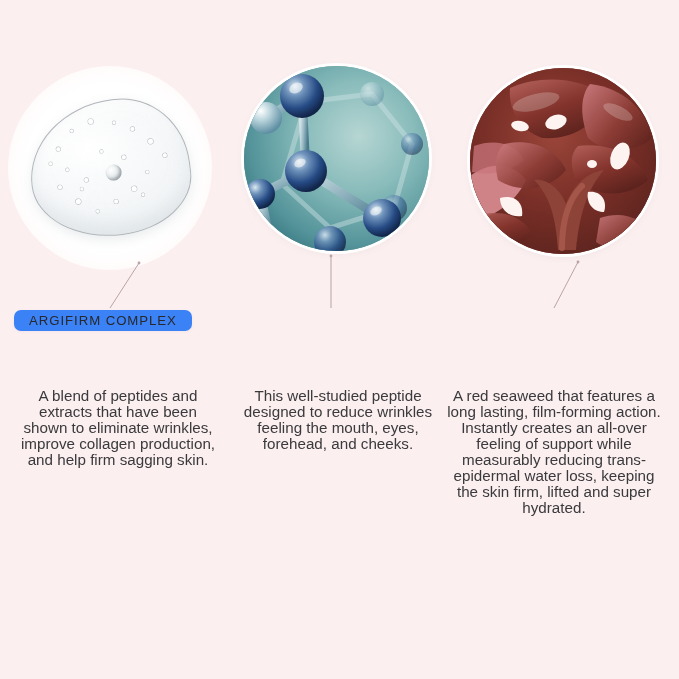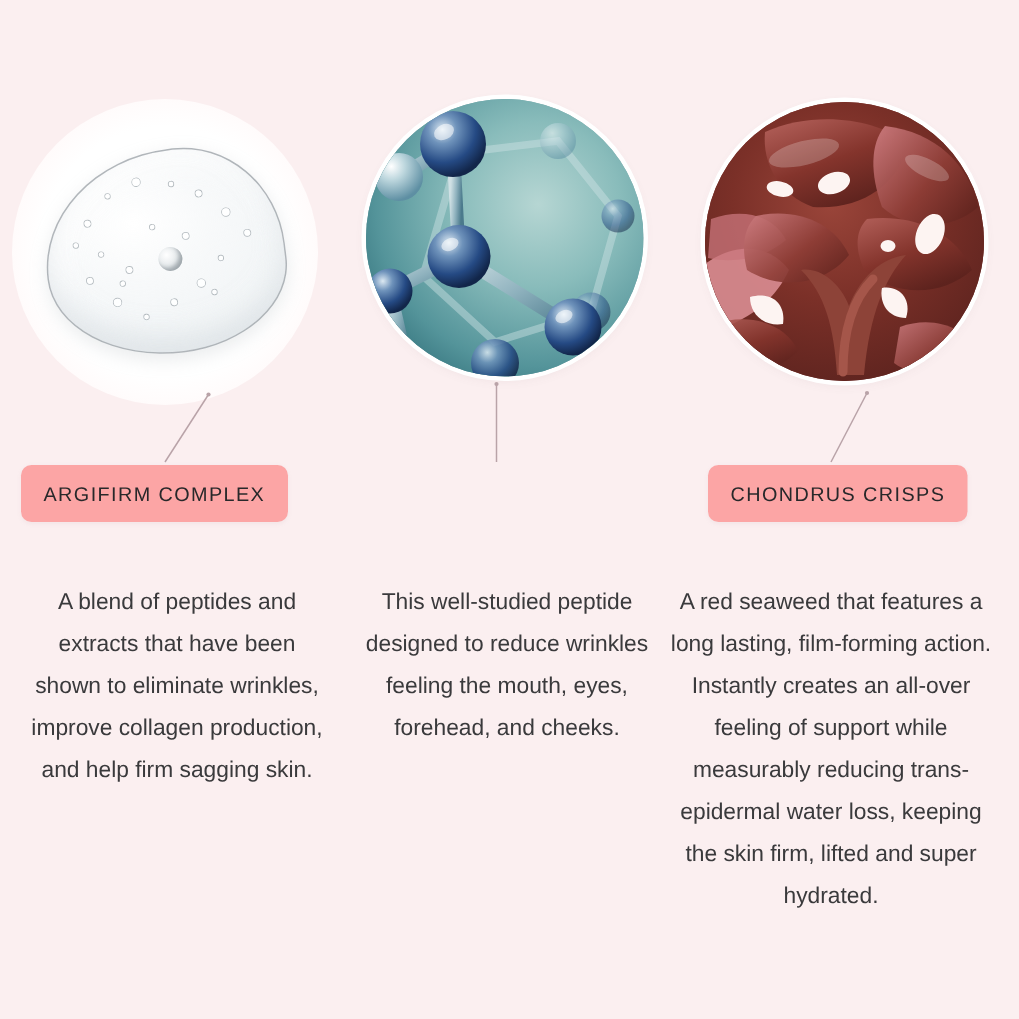--- a/index.html
+++ b/index.html
@@ -121,22 +121,22 @@
 
   
   .labels-row {
     position: absolute;
     top: 310px; left: 0;
     width: 679px;
     height: 32px;
   }
   .pill {
     position: absolute;
-    height: 38px;
-    background: #fca5a5;
+    height: 21px;
+    background: #3b82f6;
     border-radius: 7px;
     display: flex;
     align-items: center;
     justify-content: center;
     padding: 0 15px;
     box-shadow: 0 1px 3px rgba(180,150,155,0.10);
   }
   .pill span {
     font-size: 13.2px;
     letter-spacing: 0.95px;
@@ -153,21 +153,21 @@
   .copy-row {
     position: absolute;
     top: 388px; left: 0;
     width: 679px;
   }
   .copy {
     position: absolute;
     top: 0;
     text-align: center;
     font-size: 15.2px;
-    line-height: 28px;
+    line-height: 16px;
     color: #3a3a3c;
     font-family: "Liberation Sans", sans-serif;
   }
   #copy-1 { left: 20px;  width: 196px; }
   #copy-2 { left: 238px; width: 200px; }
   #copy-3 { left: 442px; width: 224px; }
 </style>
 </head>
 <body>
 
@@ -329,23 +329,20 @@
       <circle cx="139" cy="263" r="1.4"></circle>
       <circle cx="331" cy="256" r="1.4"></circle>
       <circle cx="578" cy="262" r="1.4"></circle>
     </g>
   </svg>
 
   <div class="labels-row">
     <div class="pill" id="pill-1">
       <span>ARGIFIRM COMPLEX</span>
     </div>
-    <div class="pill" id="pill-3">
-      <span>CHONDRUS CRISPS</span>
-    </div>
   </div>
 
   <div class="copy-row">
     <p class="copy" id="copy-1">A blend of peptides and extracts that have been shown to eliminate wrinkles, improve collagen production, and help firm sagging skin.</p>
     <p class="copy" id="copy-2">This well-studied peptide designed to reduce wrinkles feeling the mouth, eyes, forehead, and cheeks.</p>
     <p class="copy" id="copy-3">A red seaweed that features a long lasting, film-forming action. Instantly creates an all-over feeling of support while measurably reducing trans-epidermal water loss, keeping the skin firm, lifted and super hydrated.</p>
   </div>
 
 </div>
 

